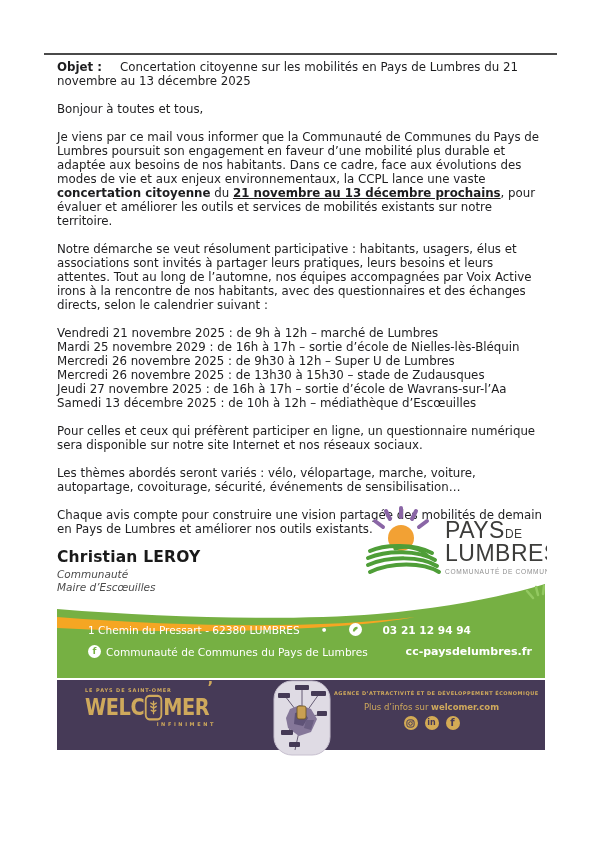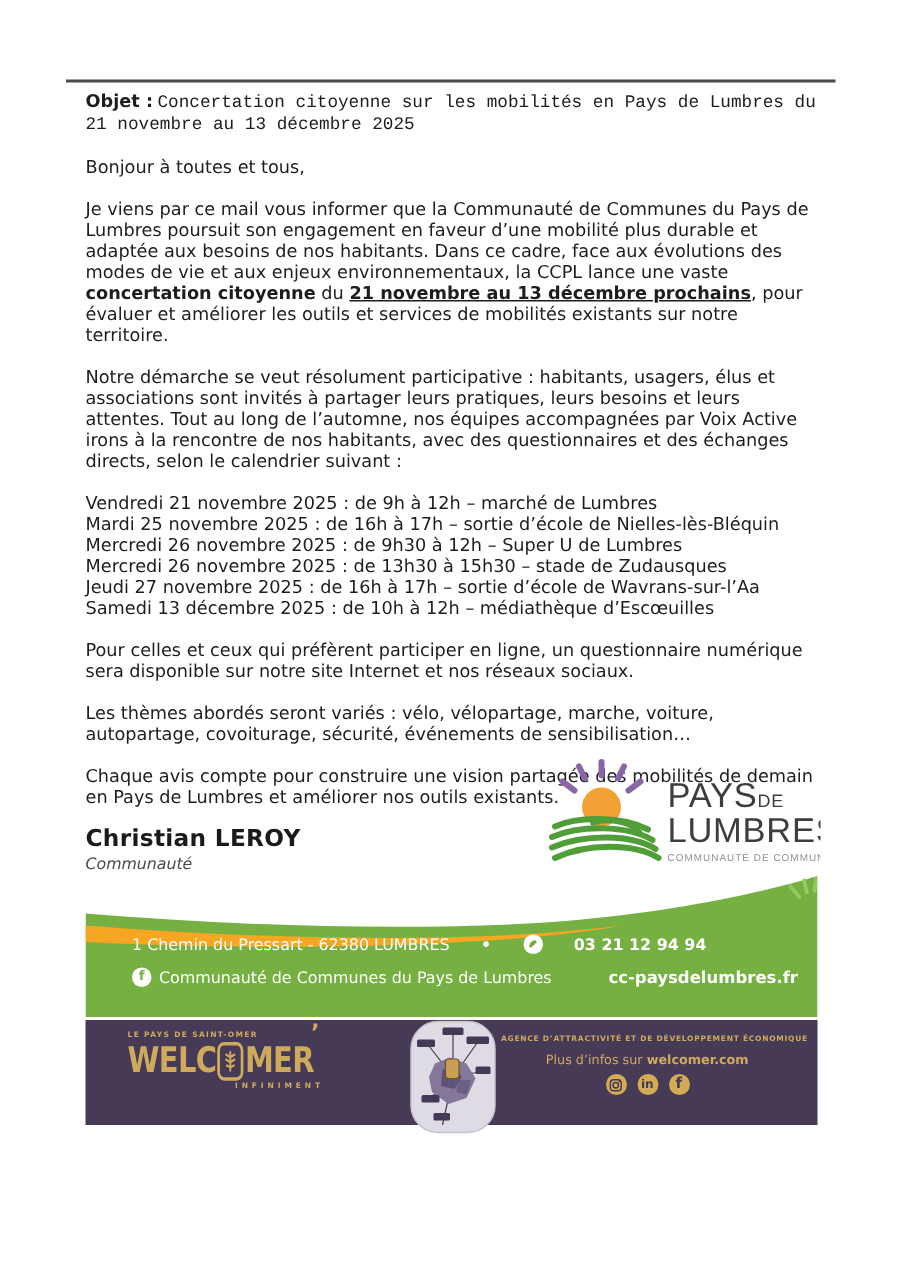--- a/index.html
+++ b/index.html
@@ -6,21 +6,21 @@
   body{
     width:600px;height:849px;position:relative;background:#ffffff;
     font-family:"DejaVu Sans","Liberation Sans",sans-serif;color:#1d1d1f;
     overflow:hidden;
   }
   .top-rule{position:absolute;left:44px;top:53px;width:513px;height:2px;background:#4a4a4a;}
   .content{position:absolute;left:57px;top:60px;width:489px;font-size:11.8px;line-height:14px;}
   .content p{margin:0 0 14px 0;}
   .bold{font-weight:700;}
   .bu{font-weight:700;text-decoration:underline;}
-  .subject-rest{margin-left:3px;font-family:Liberation Mono, monospace;}
+  .subject-rest{margin-left:18px;}
   .calendar{margin:0 0 14px 0;}
   .calendar div{white-space:nowrap;}
   
   .signature{}
   .sig-name{font-size:15.5px;font-weight:700;color:#1a1a1a;letter-spacing:0.2px;}
   .sig-role{font-size:10.5px;font-style:italic;color:#4a4a4a;line-height:12.5px;margin-top:4px;}
   .sig-role div{margin:0;}
   
   .pdl-logo{position:absolute;left:365px;top:505px;width:182px;height:80px;}
   
@@ -62,34 +62,35 @@
   <p>
     <span class="bold">Objet :</span><span class="subject-rest">Concertation citoyenne sur les mobilités en Pays de Lumbres du 21 novembre au 13 décembre 2025</span>
   </p>
   <p>Bonjour à toutes et tous,</p>
   <p>
     <span>Je viens par ce mail vous informer que la Communauté de Communes du Pays de Lumbres poursuit son engagement en faveur d’une mobilité plus durable et adaptée aux besoins de nos habitants. Dans ce cadre, face aux évolutions des modes de vie et aux enjeux environnementaux, la CCPL lance une vaste </span><span class="bold">concertation citoyenne</span><span> du </span><span class="bu">21 novembre au 13 décembre prochains</span><span>, pour évaluer et améliorer les outils et services de mobilités existants sur notre territoire.</span>
   </p>
   <p>Notre démarche se veut résolument participative : habitants, usagers, élus et associations sont invités à partager leurs pratiques, leurs besoins et leurs attentes. Tout au long de l’automne, nos équipes accompagnées par Voix Active irons à la rencontre de nos habitants, avec des questionnaires et des échanges directs, selon le calendrier suivant :</p>
   <div class="calendar">
     <div>Vendredi 21 novembre 2025 : de 9h à 12h – marché de Lumbres</div>
-    <div>Mardi 25 novembre 2025 : de 16h à 17h – sortie d’école de Nielles-lès-Bléquin</div>
+    <div>Mardi 25 novembre 2029 : de 16h à 17h – sortie d’école de Nielles-lès-Bléquin</div>
     <div>Mercredi 26 novembre 2025 : de 9h30 à 12h – Super U de Lumbres</div>
     <div>Mercredi 26 novembre 2025 : de 13h30 à 15h30 – stade de Zudausques</div>
     <div>Jeudi 27 novembre 2025 : de 16h à 17h – sortie d’école de Wavrans-sur-l’Aa</div>
     <div>Samedi 13 décembre 2025 : de 10h à 12h – médiathèque d’Escœuilles</div>
   </div>
   <p>Pour celles et ceux qui préfèrent participer en ligne, un questionnaire numérique sera disponible sur notre site Internet et nos réseaux sociaux.</p>
   <p>Les thèmes abordés seront variés : vélo, vélopartage, marche, voiture, autopartage, covoiturage, sécurité, événements de sensibilisation…</p>
   <p>Chaque avis compte pour construire une vision partagée des mobilités de demain en Pays de Lumbres et améliorer nos outils existants.</p>
 
   <div class="signature">
     <div class="sig-name">Christian LEROY</div>
     <div class="sig-role">
       <div>Communauté</div>
+      <div>Maire d’Escœuilles</div>
     </div>
   </div>
 </div>
 
 <div class="pdl-logo">
   <svg width="182" height="80" viewBox="0 0 182 80">
     <g>
       <line x1="18" y1="22" x2="10" y2="16" stroke="#8a66a6" stroke-width="4" stroke-linecap="round"></line>
       <line x1="25" y1="14" x2="21" y2="6" stroke="#8a66a6" stroke-width="4" stroke-linecap="round"></line>
       <line x1="36" y1="12" x2="36" y2="3" stroke="#8a66a6" stroke-width="4" stroke-linecap="round"></line>

